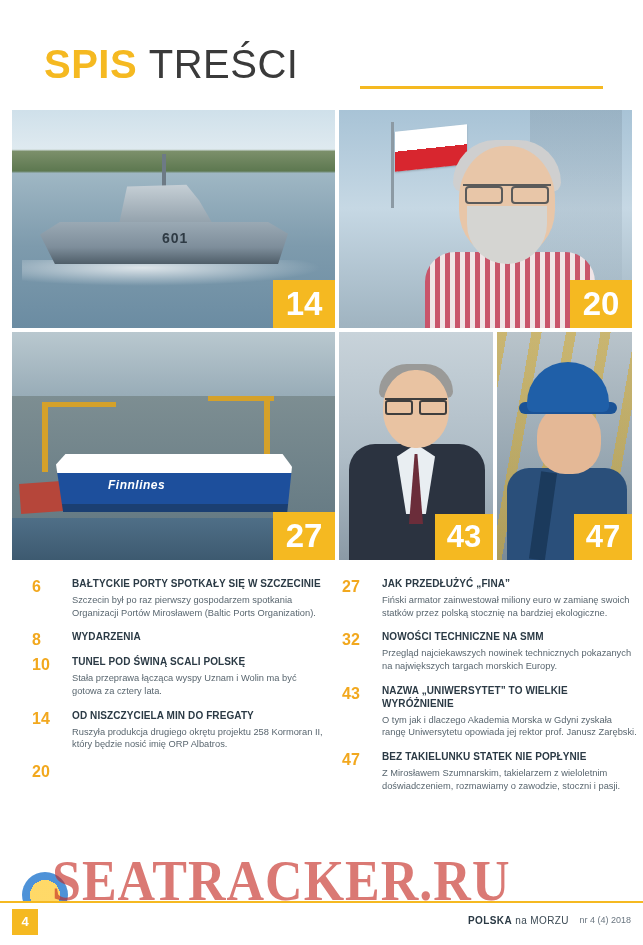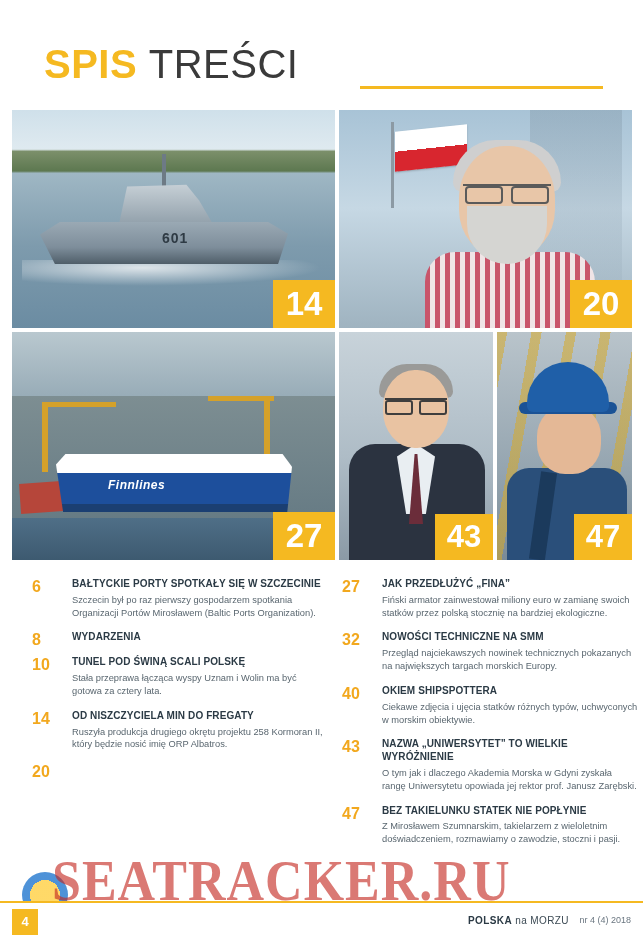--- a/index.html
+++ b/index.html
@@ -454,25 +454,20 @@
         <span class="pg">27</span>
         <div class="ttl">JAK PRZEDŁUŻYĆ „FINA”</div>
         <div class="desc">Fiński armator zainwestował miliony euro w zamianę swoich statków przez polską stocznię na bardziej ekologiczne.</div>
       </div>
       <div class="entry">
         <span class="pg">32</span>
         <div class="ttl">NOWOŚCI TECHNICZNE NA SMM</div>
         <div class="desc">Przegląd najciekawszych nowinek technicznych pokazanych na największych targach morskich Europy.</div>
       </div>
       <div class="entry">
-        <span class="pg">40</span>
-        <div class="ttl">OKIEM SHIPSPOTTERA</div>
-        <div class="desc">Ciekawe zdjęcia i ujęcia statków różnych typów, uchwyconych w morskim obiektywie.</div>
-      </div>
-      <div class="entry">
         <span class="pg">43</span>
         <div class="ttl">NAZWA „UNIWERSYTET” TO WIELKIE WYRÓŻNIENIE</div>
         <div class="desc">O tym jak i dlaczego Akademia Morska w Gdyni zyskała rangę Uniwersytetu opowiada jej rektor prof. Janusz Zarębski.</div>
       </div>
       <div class="entry">
         <span class="pg">47</span>
         <div class="ttl">BEZ TAKIELUNKU STATEK NIE POPŁYNIE</div>
         <div class="desc">Z Mirosławem Szumnarskim, takielarzem z wieloletnim doświadczeniem, rozmawiamy o zawodzie, stoczni i pasji.</div>
       </div>
     </div>

